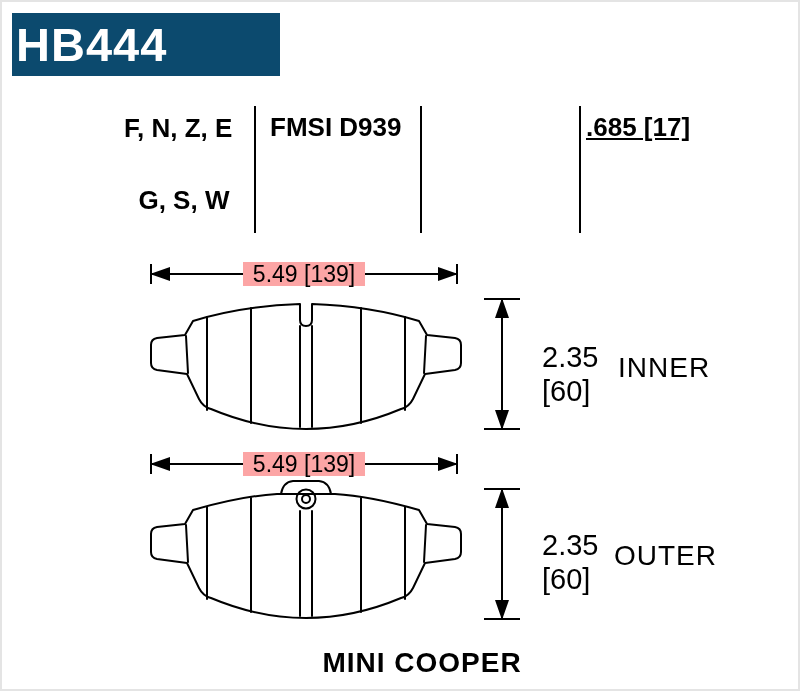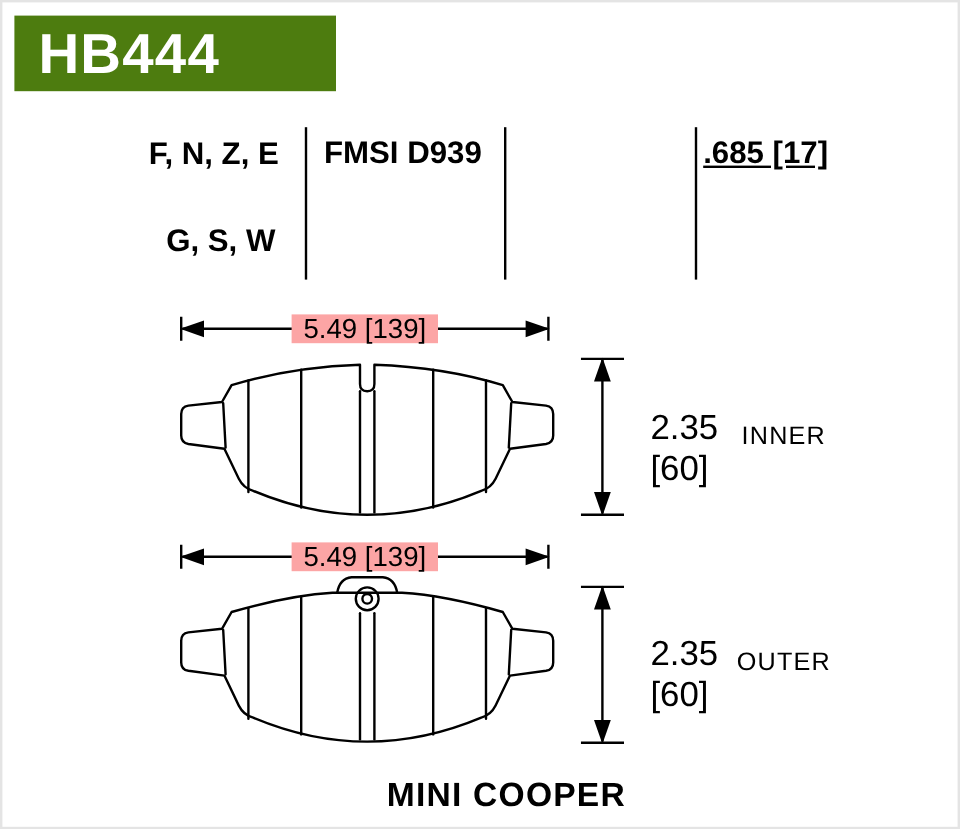--- a/index.html
+++ b/index.html
@@ -10,23 +10,23 @@
     color:#000;
     font-family:"Liberation Sans","DejaVu Sans",sans-serif;
     border:2px solid #e4e4e4;
     box-sizing:border-box;
     overflow:hidden;
   }
   .abs { position:absolute; }
 
   .part-code-box {
     left:10px; top:11px; width:268px; height:63px;
-    background:#4d7c0f;
+    background:#0c4a6e;
     display:flex; align-items:center;
-    padding-left:20px; box-sizing:border-box;
+    padding-left:4px; box-sizing:border-box;
   }
   .part-code {
     color:#fff; font-size:47px; font-weight:700; letter-spacing:1px;
     line-height:1;
   }
 
   .divider { width:2px; background:#000; top:104px; height:127px; }
   .div1 { left:252px; }
   .div2 { left:418px; }
   .div3 { left:577px; }
@@ -38,21 +38,21 @@
   .dim-svg line, .dim-svg path { stroke:#000; stroke-width:2; fill:none; }
   .dim-svg polygon { fill:#000; stroke:none; }
 
   .hdim-label {
     width:312px; text-align:center; line-height:24px;
     font-size:23px; font-weight:400; z-index:3;
   }
   .hdim-label span { background:#fca5a5; padding:0 10px; display:inline-block; }
 
   .vdim-text { font-size:29px; font-weight:400; line-height:34px; }
-  .side-label { font-size:21px; font-weight:400; letter-spacing:1px; }
+  .side-label { font-size:28px; font-weight:400; letter-spacing:1px; }
 
   .pad-svg path, .pad-svg line, .pad-svg circle {
     stroke:#000; stroke-width:2; fill:none;
     stroke-linejoin:round; stroke-linecap:round;
   }
 
   .vehicle {
     left:262px; top:645px; width:316px; text-align:center;
     font-size:28px; font-weight:700; letter-spacing:1px;
   }

